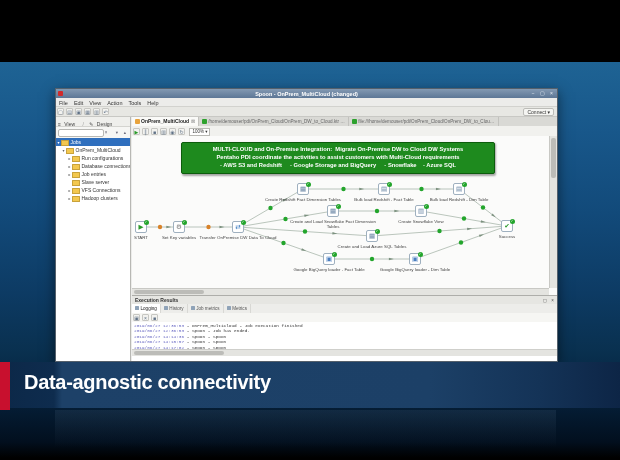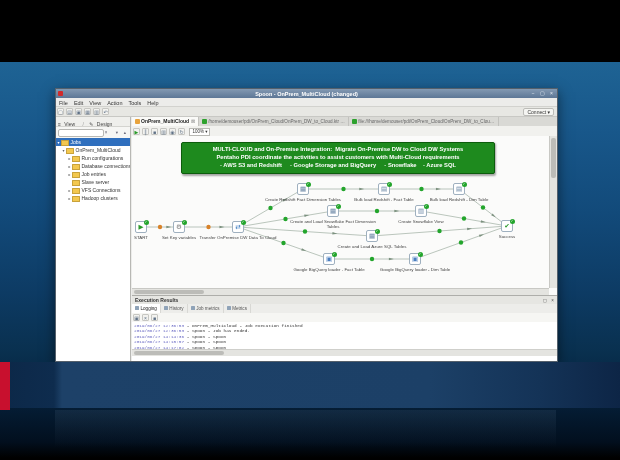--- a/index.html
+++ b/index.html
@@ -246,14 +246,15 @@
           </div>
         <div id="log-hscroll">
             <span class="thumb"></span>
           </div>
       </div>
     </div>
   </div>
 
   <div class="caption-band"></div>
   <div class="caption-red"></div>
+  <div class="caption-text">Data-agnostic connectivity</div>
   <div class="reflection"></div>
 </div>
 
 </body></html>

